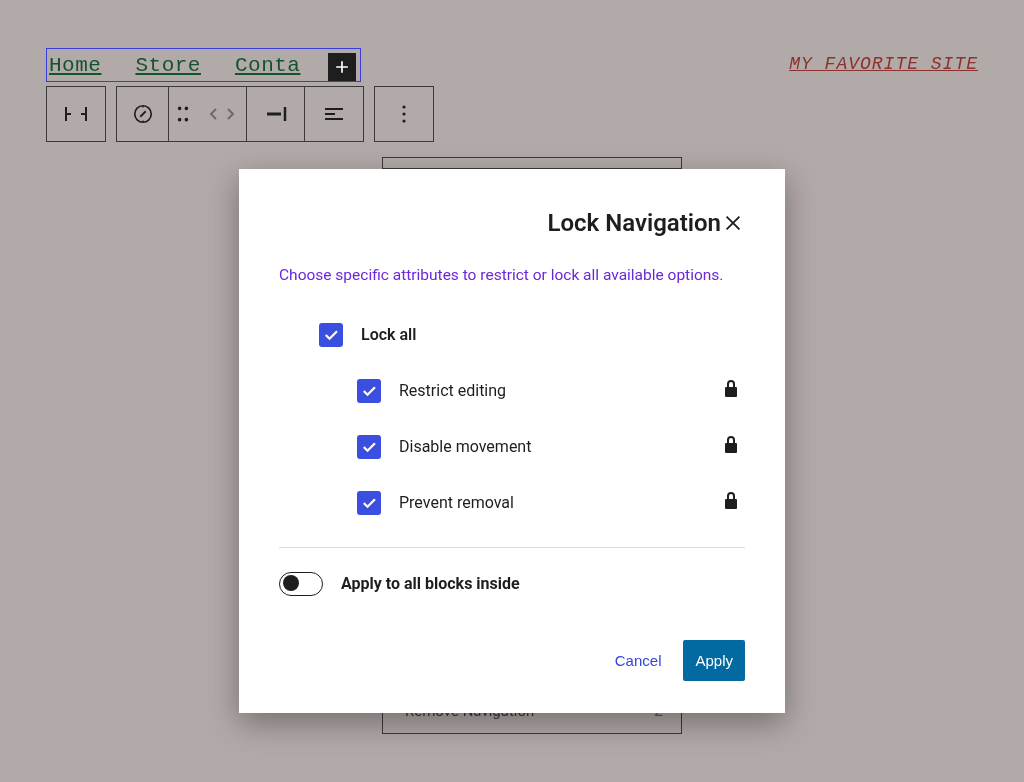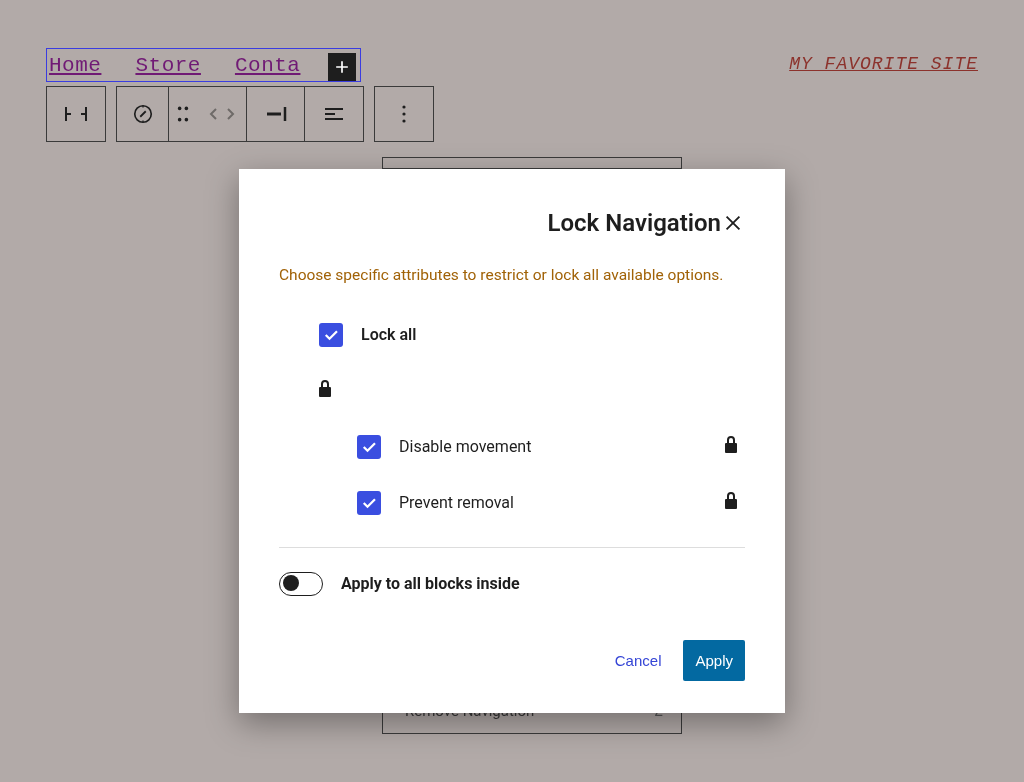--- a/index.html
+++ b/index.html
@@ -22,21 +22,21 @@
   .nav-links {
     display: flex;
     align-items: center;
     border: 1.5px solid #3a3ce0;
     padding: 2px 4px 2px 2px;
     position: relative;
   }
   .nav-link {
     font-family: "Courier New", monospace;
     font-size: 21px;
-    color: #701a75;
+    color: #14532d;
     text-decoration: underline;
     margin-right: 34px;
     letter-spacing: 0.5px;
   }
   .nav-link:last-of-type { margin-right: 0; }
   .add-btn {
     width: 28px;
     height: 28px;
     background: #1e1e1e;
     display: inline-flex;
@@ -134,21 +134,21 @@
   .close-btn {
     width: 24px;
     height: 24px;
     display: flex;
     align-items: center;
     justify-content: center;
     cursor: pointer;
   }
   .modal-desc {
     font-size: 15.5px;
-    color: #a16207;
+    color: #6d28d9;
     margin-bottom: 36px;
     line-height: 1.4;
   }
 
   .option-row {
     display: flex;
     align-items: center;
     margin-bottom: 32px;
   }
   .option-row.sub {
@@ -326,20 +326,28 @@
       <div class="checkbox">
         <svg viewBox="0 0 24 24" fill="none" stroke="#fff" stroke-width="3">
             <path d="M5 12l5 5L20 7"></path>
           </svg>
       </div>
       <span class="option-label bold">Lock all</span>
     </div>
   </div>
 
   <div class="option-row sub">
+    <div class="option-left">
+      <div class="checkbox">
+        <svg viewBox="0 0 24 24" fill="none" stroke="#fff" stroke-width="3">
+            <path d="M5 12l5 5L20 7"></path>
+          </svg>
+      </div>
+      <span class="option-label">Restrict editing</span>
+    </div>
     <span class="lock-icon">
       <svg width="16" height="20" viewBox="0 0 16 20" fill="#1e1e1e">
           <path d="M4 8V5a4 4 0 018 0v3h1a1 1 0 011 1v8a1 1 0 01-1 1H3a1 1 0 01-1-1V9a1 1 0 011-1h1zm2 0h4V5a2 2 0 00-4 0v3z"></path>
         </svg>
     </span>
   </div>
 
   <div class="option-row sub">
     <div class="option-left">
       <div class="checkbox">

